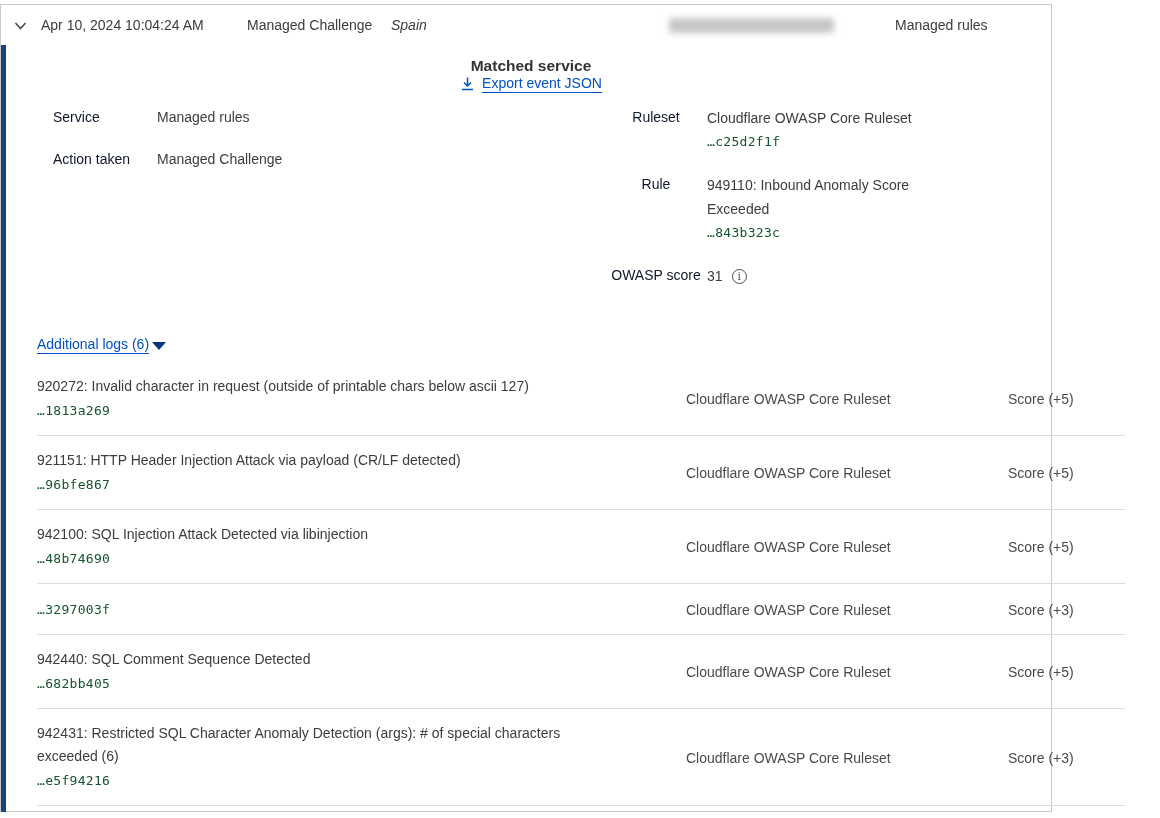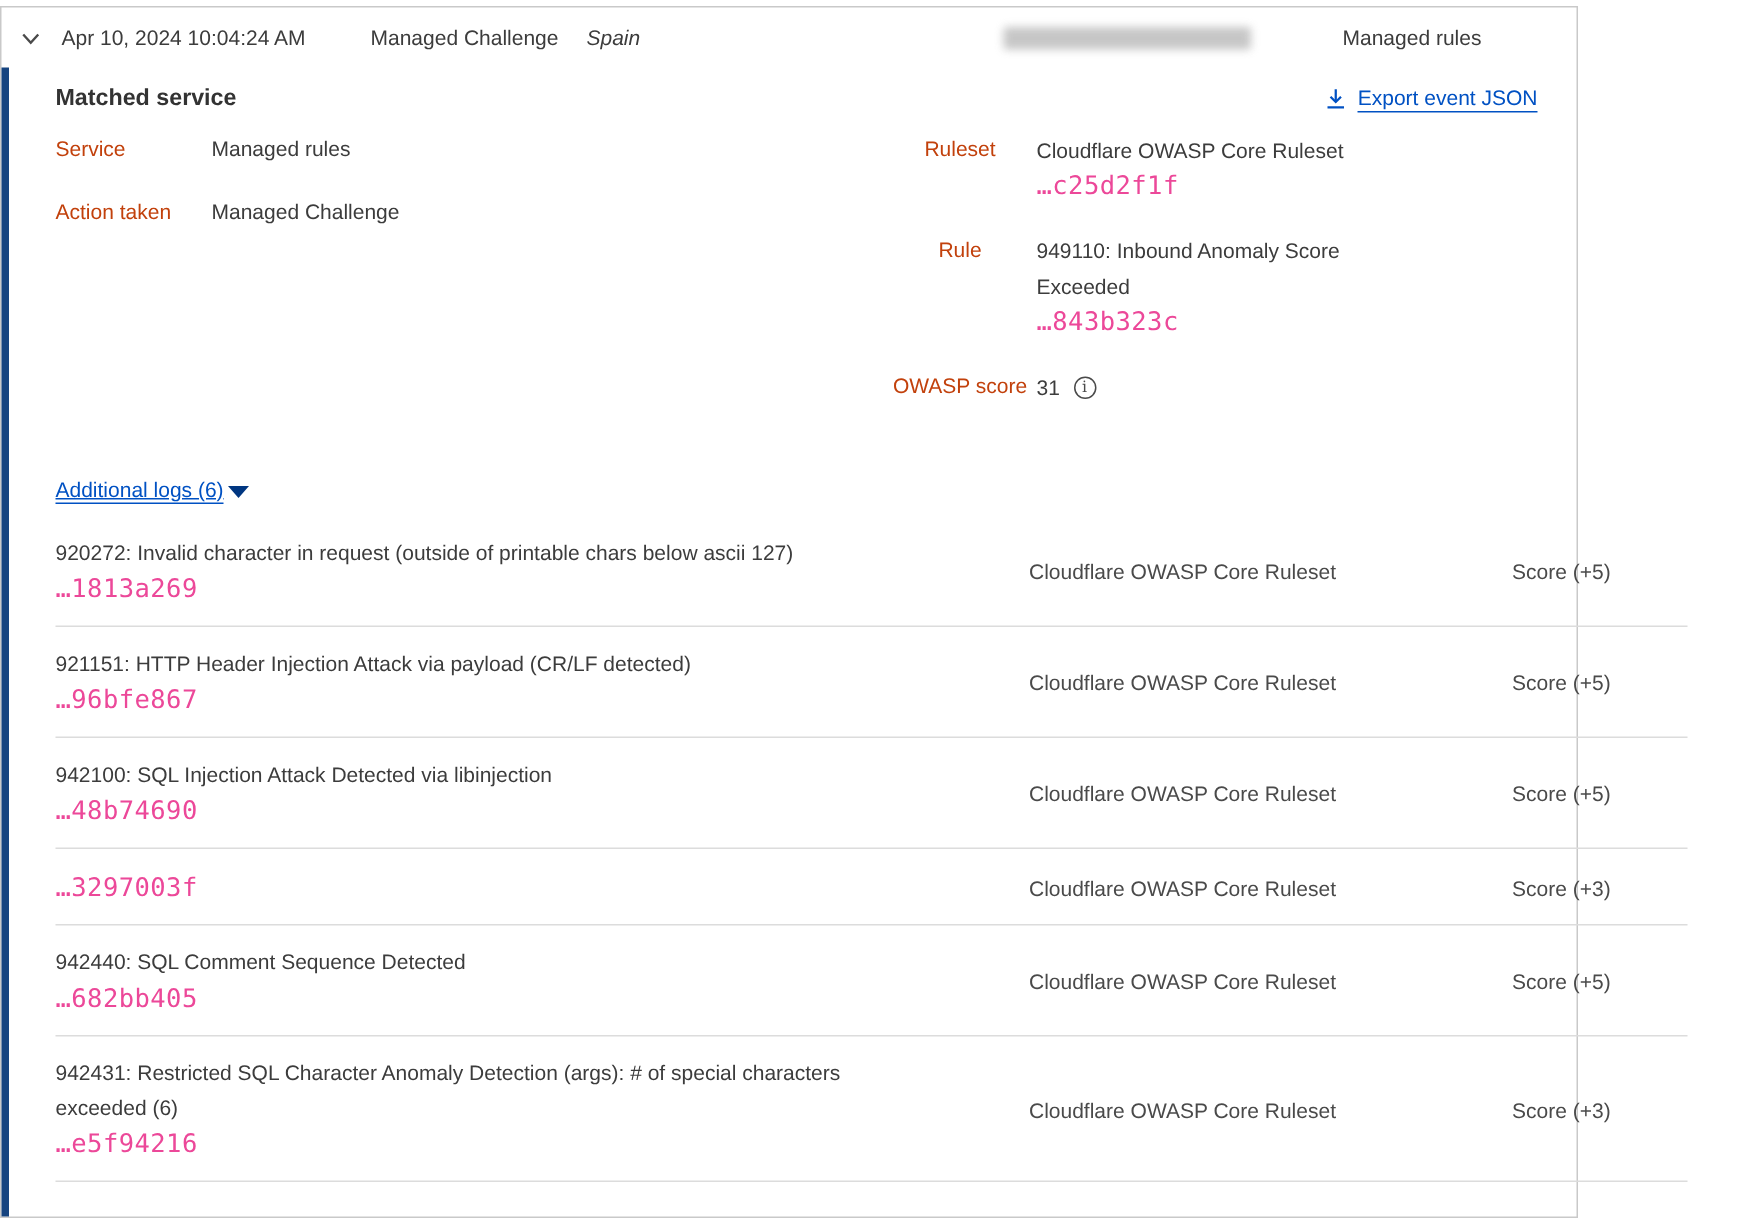--- a/index.html
+++ b/index.html
@@ -29,52 +29,52 @@
     background: #bdbdbd; border-radius: 2px; filter: blur(3px); opacity: .85;
   }
   .hdr-service { left: 894px; }
   
   .detail {
     flex: 1 1 auto;
     border-left: 5px solid #164480;
     padding: 0 26px 0 31px;
     display: flex; flex-direction: column;
   }
-  .detail-top { display: flex; justify-content: space-between; align-items: center; padding-top: 12px; }
+  .detail-top { display: flex; justify-content: space-between; align-items: center; padding-top: 12px; flex-direction: column; }
   .panel-title { font-size: 15.5px; font-weight: 700; color: #333; }
   .export-link {
     color: #0051c3; text-decoration: none; display: inline-flex; align-items: center; gap: 7px;
     font-size: 14px; cursor: pointer;
   }
   .export-link .txt { border-bottom: 1px solid #0051c3; padding-bottom: 1px; }
   
   .grid { display: flex; margin-top: 13px; }
   .col-left { width: 552px; flex: 0 0 auto; }
   .col-right { flex: 1 1 auto; }
   .field { display: flex; margin-bottom: 20px; line-height: 22px; }
-  .f-label { color: #c2410c; flex: 0 0 auto; }
+  .f-label { color: #0f172a; flex: 0 0 auto; margin-left: 16px; }
   .col-left .f-label { width: 104px; }
   .col-right .f-label { width: 102px; text-align: center; }
   .f-value { color: #3c3c3c; }
   .col-right .f-value { width: 240px; line-height: 24px; }
   .block { margin-bottom: 19px; }
   .mono {
     font-family: "DejaVu Sans Mono", monospace;
-    font-size: 17px; color: #ec4899; letter-spacing: .3px;
+    font-size: 13px; color: #14532d; letter-spacing: .3px;
   }
   .inline-val { display: inline-flex; align-items: center; gap: 9px; }
   .info-icon {
     display: inline-block; width: 15px; height: 15px; border: 1.2px solid #4a4a4a;
     border-radius: 50%; font-size: 10.5px; line-height: 13px; text-align: center;
     color: #4a4a4a; font-family: "DejaVu Serif", serif; cursor: pointer;
   }
   
   .addl-link {
     margin-top: 28px; align-self: flex-start;
-    color: #0051c3; cursor: pointer; display: inline-flex; align-items: center; text-decoration: underline;
+    color: #0051c3; cursor: pointer; display: inline-flex; align-items: center;
   }
   .addl-link .txt { border-bottom: 1px solid #0051c3; padding-bottom: 1px; }
   .tri-down {
     width: 0; height: 0; margin-left: 3px; margin-top: 2px;
     border-left: 7px solid transparent; border-right: 7px solid transparent;
     border-top: 8px solid #003681;
   }
   .logs { margin-top: 8px; width: 1088px; padding-bottom: 6px; }
   .log-row { display: flex; align-items: stretch; border-bottom: 1px solid #dcdcdc; padding: 13px 0 12px 0; }
   .log-main { width: 649px; flex: 0 0 auto; }

